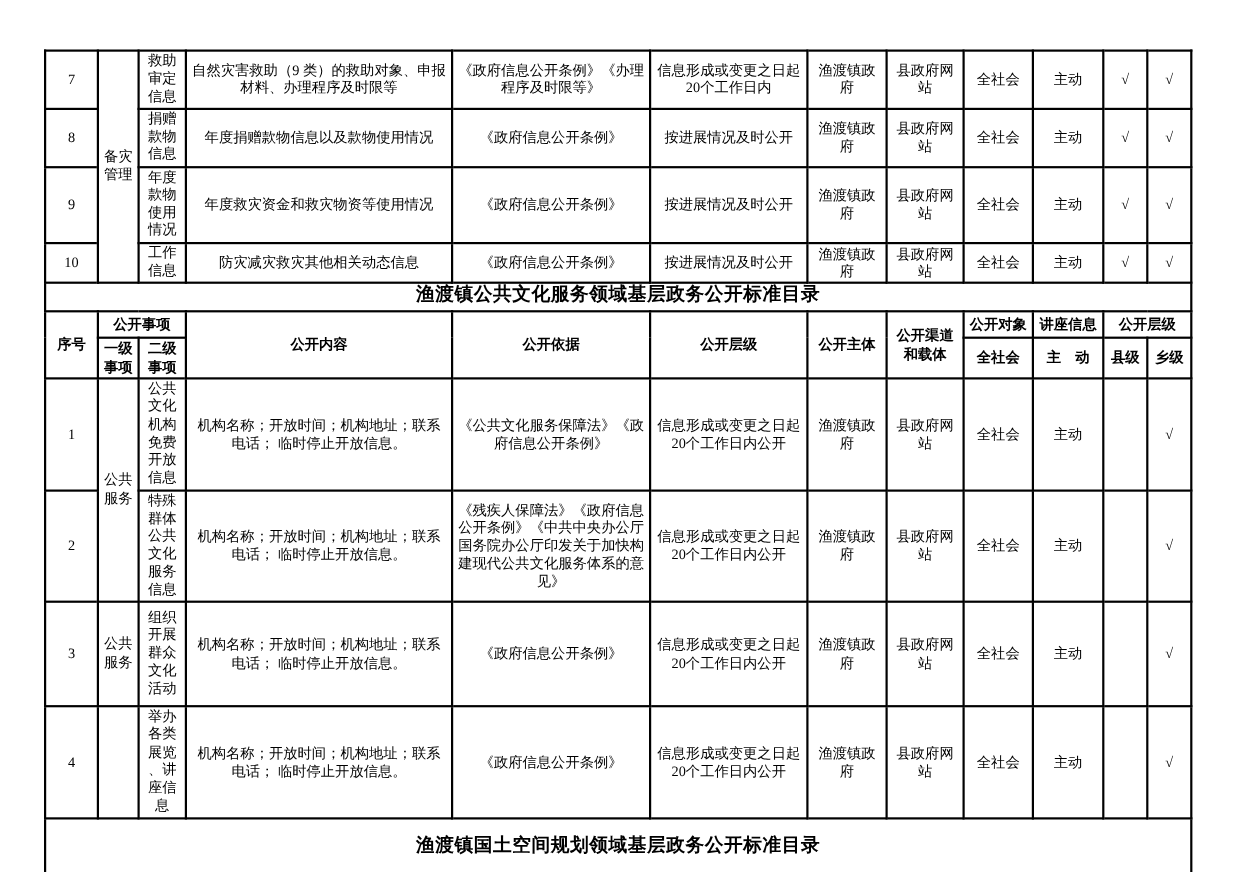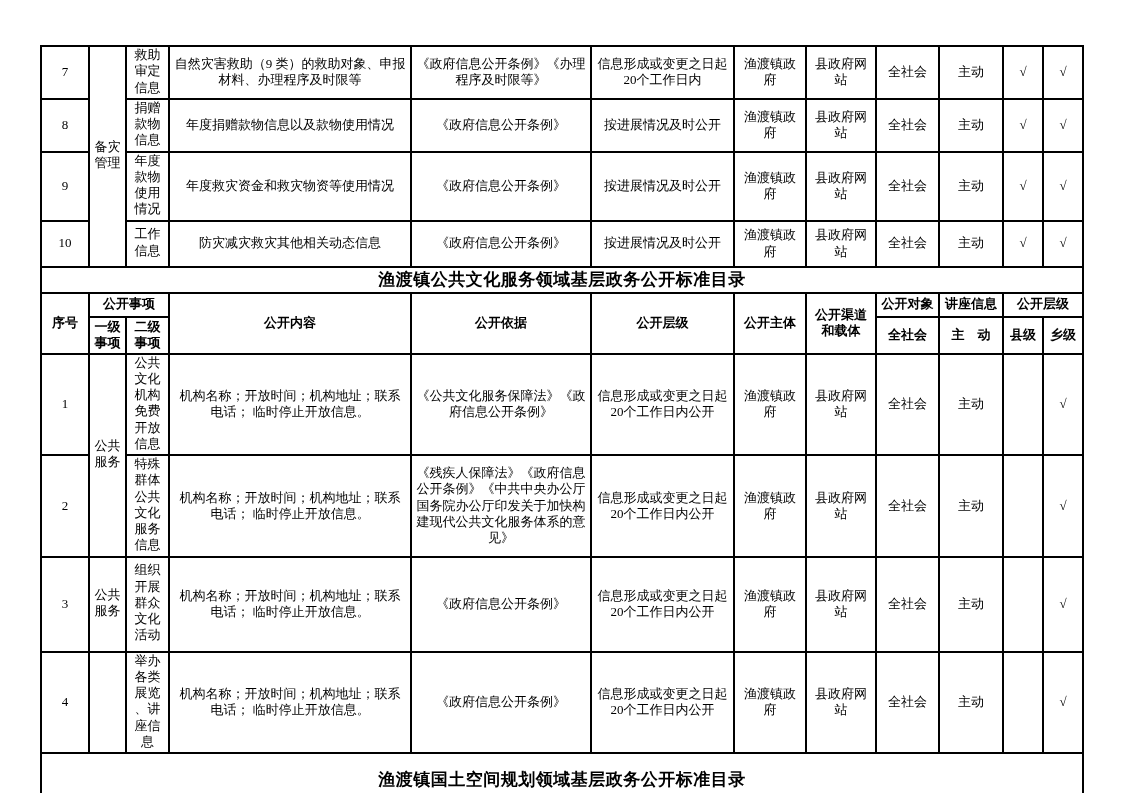--- a/index.html
+++ b/index.html
@@ -33,21 +33,21 @@
     overflow: hidden;
   }
   td.item2 { padding: 1px 5px; font-family: Liberation Mono, monospace; }
   tr.head td {
     font-family: "Liberation Sans", "DejaVu Sans", sans-serif;
     font-weight: bold;
     font-size: 13px;
     padding: 1px 2px;
   }
   tr.title-row td {
-    font-family: Liberation Serif, serif;
+    font-family: Liberation Mono, monospace;
     font-weight: bold;
     font-size: 17px;
     letter-spacing: 0.5px;
   }
   td.check { font-size: 12px; padding: 1px 2px; }
 </style>
 </head>
 <body>
 
 <div class="page">
@@ -101,21 +101,21 @@
         <td>年度救灾资金和救灾物资等使用情况</td>
         <td>《政府信息公开条例》</td>
         <td>按进展情况及时公开</td>
         <td>渔渡镇政府</td>
         <td>县政府网站</td>
         <td>全社会</td>
         <td>主动</td>
         <td class="check">√</td>
         <td class="check">√</td>
       </tr>
-      <tr style="height:46px">
+      <tr style="height:36px">
         <td>10</td>
         <td class="item2">工作信息</td>
         <td>防灾减灾救灾其他相关动态信息</td>
         <td>《政府信息公开条例》</td>
         <td>按进展情况及时公开</td>
         <td>渔渡镇政府</td>
         <td>县政府网站</td>
         <td>全社会</td>
         <td>主动</td>
         <td class="check">√</td>

